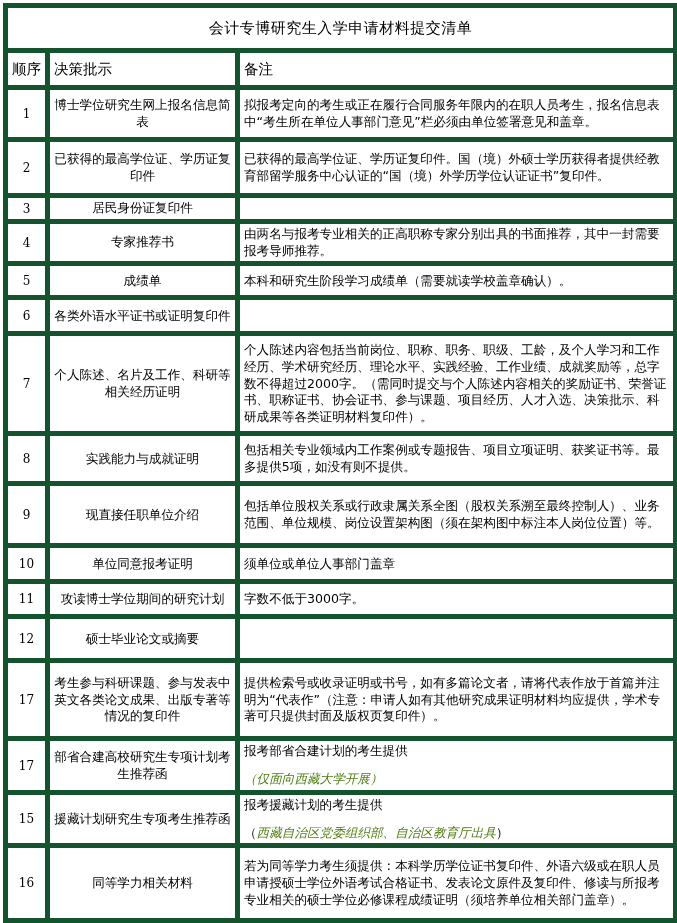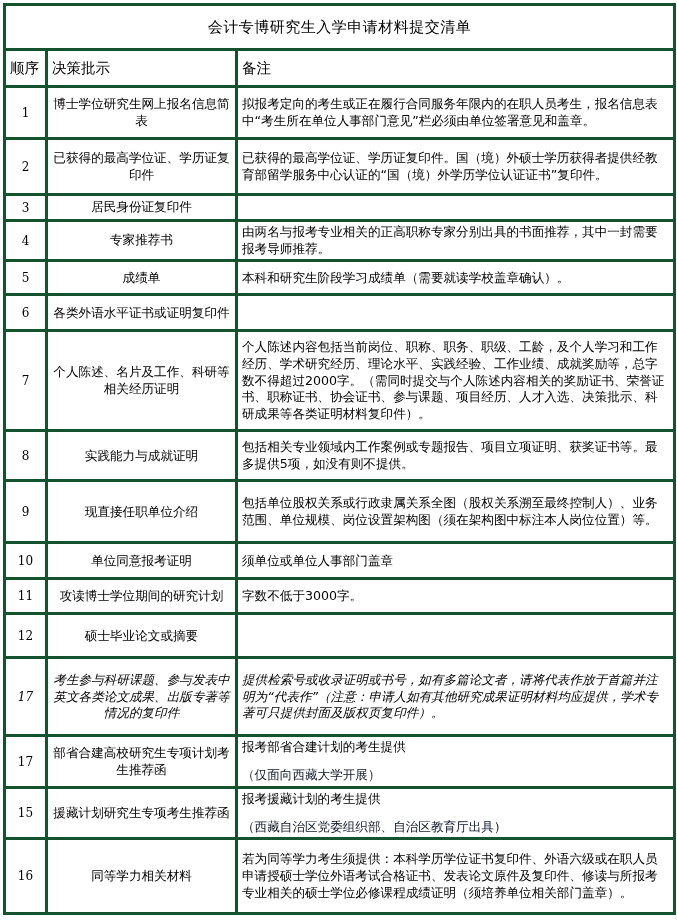--- a/index.html
+++ b/index.html
@@ -23,21 +23,21 @@
   }
   table.doc-table {
     border-collapse: collapse;
     table-layout: fixed;
     width: 670px;
     margin-left: 3px;
     margin-top: 3px;
   }
   table.doc-table td,
   table.doc-table th {
-    border: 3px solid #14532d;
+    border: 5px solid #14532d;
     vertical-align: middle;
     padding: 2px 4px;
     box-sizing: border-box;
     font-weight: normal;
     margin-left: 40px;
   }
   col.c-seq  { width: 42px; }
   col.c-cont { width: 190px; }
   col.c-rem  { width: 438px; }
 
@@ -72,39 +72,40 @@
     padding-left: 4px;
     padding-right: 3px;
   }
   .rem-cell p {
     margin: 0;
   }
   .rem-cell p.spaced {
     margin-top: 11px;
   }
   .red-note {
-    color: #0f172a;
+    color: #4d7c0f;
+    font-style: italic;
   }
   .blk-paren {
     color: #000000;
   }
   
   tr.r1  td { height: 52px; }
   tr.r2  td { height: 56px; }
   tr.r3  td { height: 26px; }
   tr.r4  td { height: 36px; }
   tr.r5  td { height: 34px; }
   tr.r6  td { height: 36px; }
   tr.r7  td { height: 100px; }
   tr.r8  td { height: 50px; }
   tr.r9  td { height: 62px; }
   tr.r10 td { height: 36px; }
   tr.r11 td { height: 35px; }
   tr.r12 td { height: 44px; }
-  tr.r13 td { height: 78px; font-style: italic; }
+  tr.r13 td { height: 78px; }
   tr.r14 td { height: 49px; }
   tr.r15 td { height: 48px; }
   tr.r16 td { height: 75px; }
 </style>
 </head>
 <body>
 
 <div class="sheet">
   <table class="doc-table">
     <colgroup>

